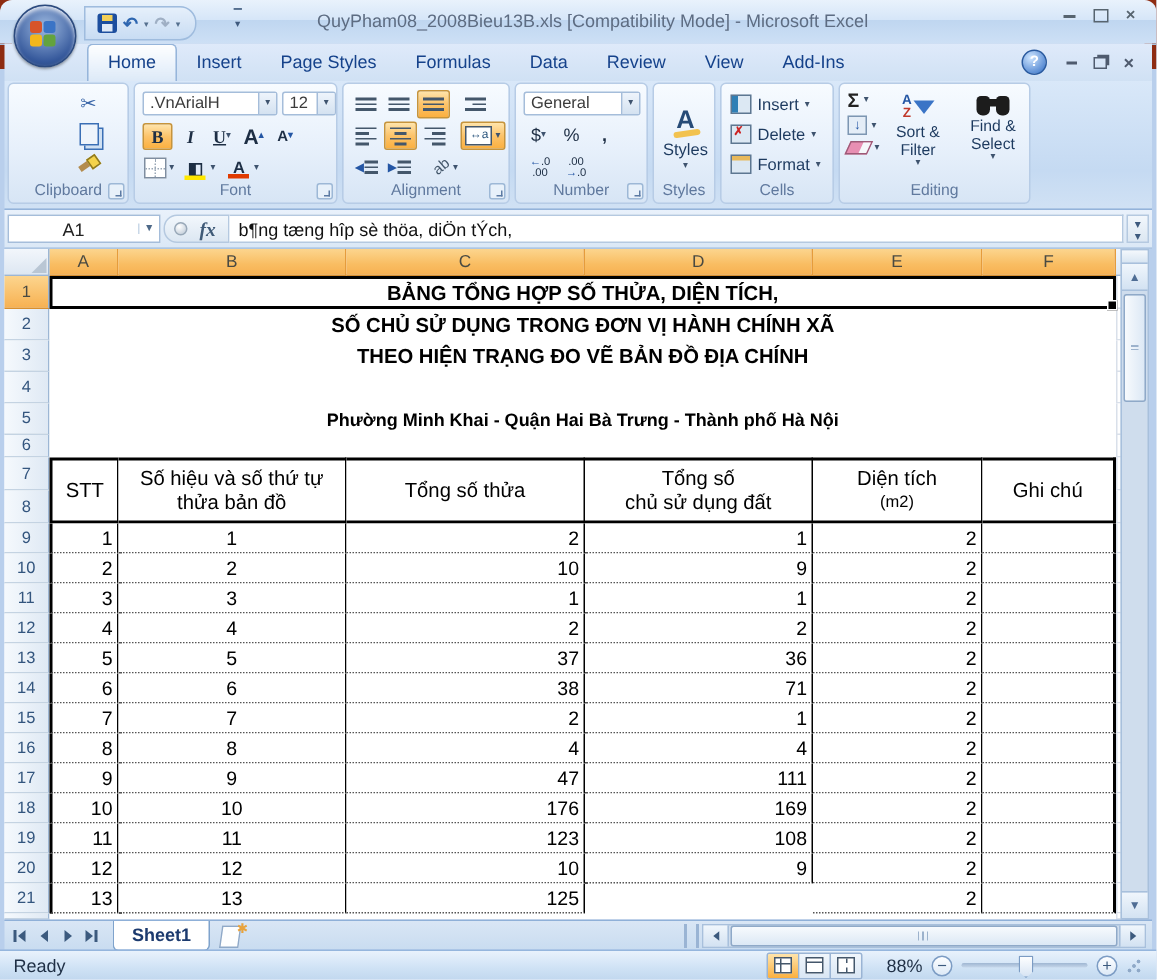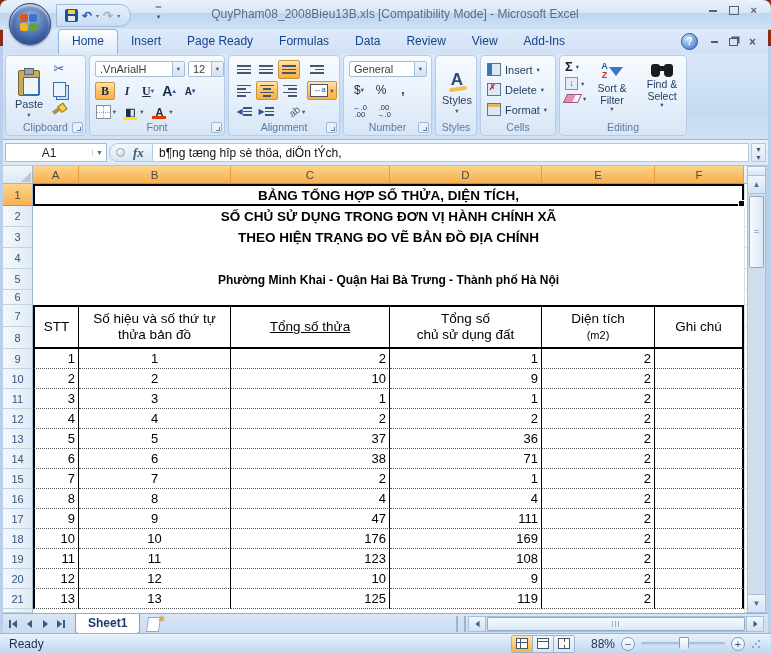--- a/index.html
+++ b/index.html
@@ -298,45 +298,40 @@
     <span class="mini-caret">▾</span>
   <span class="uglyph dis">↷</span>
     <span class="mini-caret">▾</span>
 </div>
 <div class="qatmore">▔<br>▾</div>
 
 <div class="tabstrip">
   <div class="rtabs" id="rtabs">
       <div class="rtab active">Home</div>
       <div class="rtab">Insert</div>
-      <div class="rtab">Page Ready</div>
+      <div class="rtab">Page Styles</div>
       <div class="rtab">Formulas</div>
       <div class="rtab">Data</div>
       <div class="rtab">Review</div>
       <div class="rtab">View</div>
       <div class="rtab">Add-Ins</div>
     </div>
   <div class="helpgrp">
     <div class="helpico">?</div>
     <div class="docctl">
       <span class="bar"></span>
       <span class="rest"></span>
       <span class="x">×</span>
     </div>
   </div>
 </div>
 
 <div class="ribbon">
 
   <div class="grp g-clip">
-    <div class="pastebig btn">
-      <span class="clipico"></span>
-      <span class="pastelabel">Paste</span>
-      <span class="caret">▾</span>
-    </div>
     <div class="clipcol">
       <span class="scis">✂</span>
       <span class="copyico"></span>
       <span class="brushico">
           <i></i>
         </span>
     </div>
     <div class="grplabel">Clipboard</div>
     <div class="launch"></div>
   </div>
@@ -639,21 +634,21 @@
     <div class="mergecell" style="grid-area: 5 / 2 / auto / 8;"></div>
     <div class="mergecell subtitle" style="grid-area: 6 / 2 / auto / 8;">Phường Minh Khai  -  Quận Hai Bà Trưng  -  Thành phố Hà Nội</div>
     <div class="mergecell" style="grid-area: 7 / 2 / auto / 8;"></div>
     <div class="th ca" style="grid-area: 8 / 2 / 10;">
       <div>STT</div>
     </div>
     <div class="th" style="grid-area: 8 / 3 / 10;">
       <div>Số hiệu và số thứ tự</div>
       <div>thửa bản đồ</div>
     </div>
-    <div class="th" style="grid-area: 8 / 4 / 10; text-decoration: underline;">
+    <div class="th" style="grid-area: 8 / 4 / 10;">
       <div>Tổng số thửa</div>
     </div>
     <div class="th" style="grid-area: 8 / 5 / 10;">
       <div>Tổng số</div>
       <div>chủ sử dụng đất</div>
     </div>
     <div class="th" style="grid-area: 8 / 6 / 10;">
       <div>Diện tích</div>
       <div class="sm">(m2)</div>
     </div>
@@ -728,21 +723,20 @@
     <div class="td cf" style="grid-area: 20 / 7;"></div>
     <div class="td num ca" style="grid-area: 21 / 2;">12</div>
     <div class="td ctr" style="grid-area: 21 / 3;">12</div>
     <div class="td num" style="grid-area: 21 / 4;">10</div>
     <div class="td num" style="grid-area: 21 / 5;">9</div>
     <div class="td num" style="grid-area: 21 / 6;">2</div>
     <div class="td cf" style="grid-area: 21 / 7;"></div>
     <div class="td num ca" style="grid-area: 22 / 2;">13</div>
     <div class="td ctr" style="grid-area: 22 / 3;">13</div>
     <div class="td num" style="grid-area: 22 / 4;">125</div>
-    <div class="td num" style="grid-area: 22 / 5;">119</div>
     <div class="td num" style="grid-area: 22 / 6;">2</div>
     <div class="td cf" style="grid-area: 22 / 7;"></div>
   </div>
 
 <div class="vscroll">
   <div class="vsplit"></div>
   <div class="sbtn">▲</div>
   <div class="vthumb"></div>
   <div class="sbtn bot">▼</div>
 </div>

